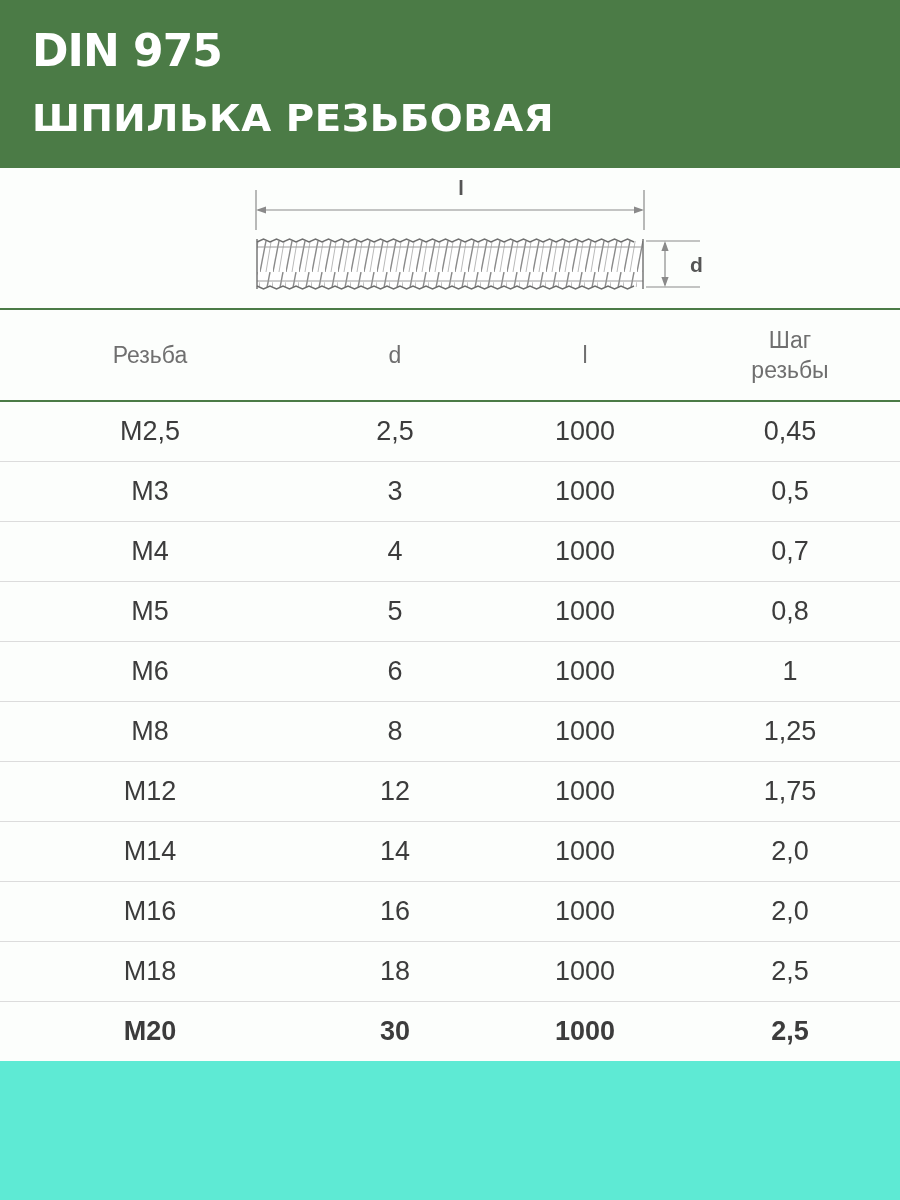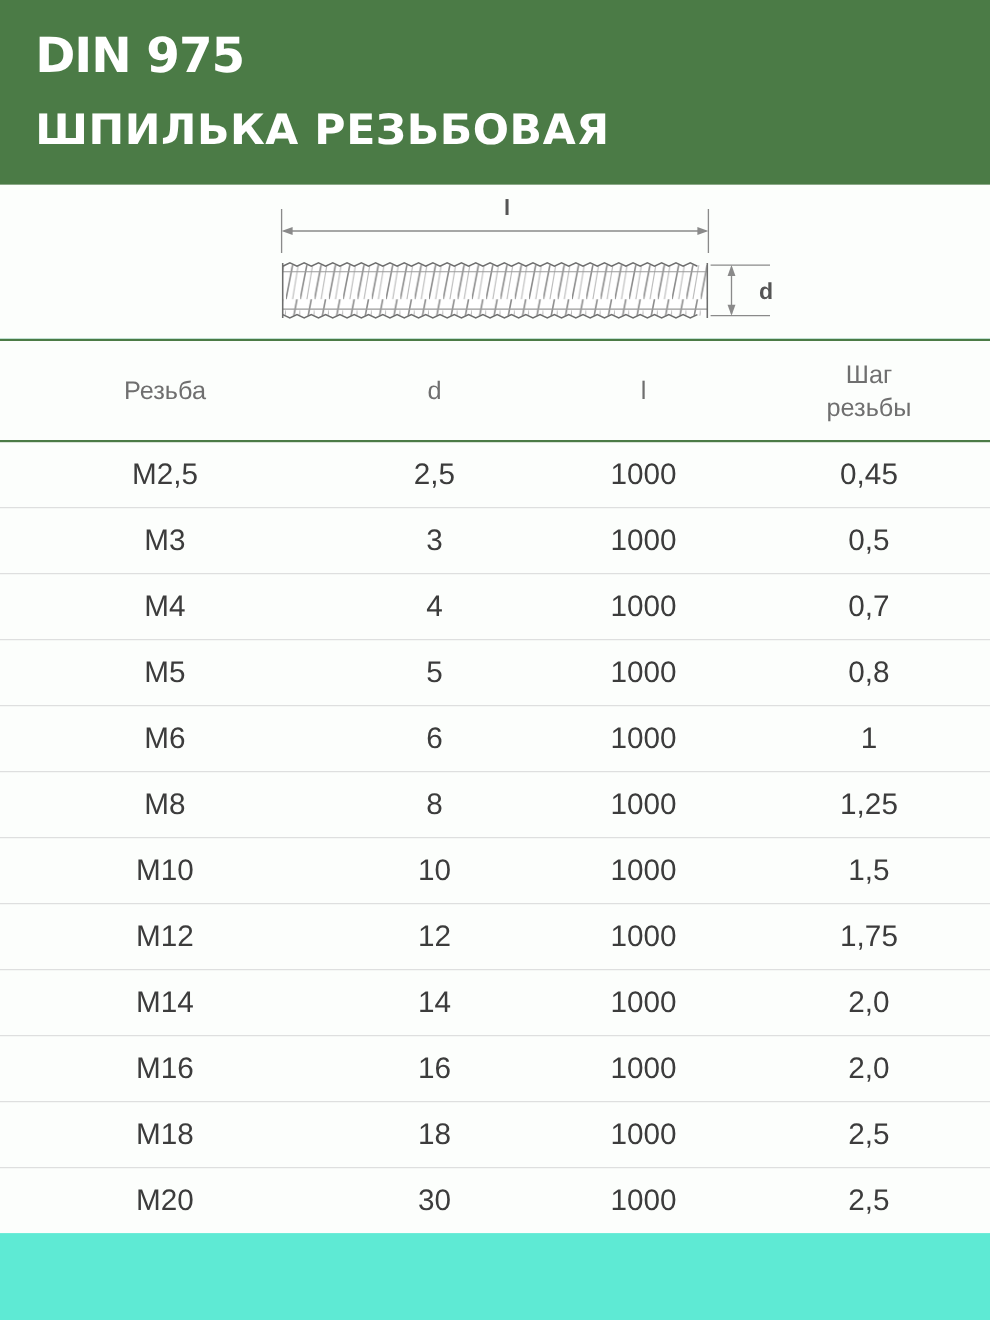--- a/index.html
+++ b/index.html
@@ -116,21 +116,21 @@
     color: #3c3c3c;
     font-size: 27px;
     line-height: 34px;
     text-align: center;
     vertical-align: middle;
     background: #fcfefc;
     padding: 0;
     font-weight: 400;
   }
 
-  tbody tr:last-child td { border-bottom: none; }
+  tbody tr:last-child td { border-bottom: none; font-weight: bold; }
 </style>
 </head>
 <body>
 
 <div class="page">
 
   <div class="banner">
     <div class="banner-title">DIN 975</div>
     <div class="banner-subtitle">ШПИЛЬКА РЕЗЬБОВАЯ</div>
   </div>
@@ -270,26 +270,20 @@
             <td>1000</td>
             <td>1</td>
           </tr>
           <tr>
             <td>M8</td>
             <td>8</td>
             <td>1000</td>
             <td>1,25</td>
           </tr>
           <tr>
-            <td>M10</td>
-            <td>10</td>
-            <td>1000</td>
-            <td>1,5</td>
-          </tr>
-          <tr>
             <td>M12</td>
             <td>12</td>
             <td>1000</td>
             <td>1,75</td>
           </tr>
           <tr>
             <td>M14</td>
             <td>14</td>
             <td>1000</td>
             <td>2,0</td>

